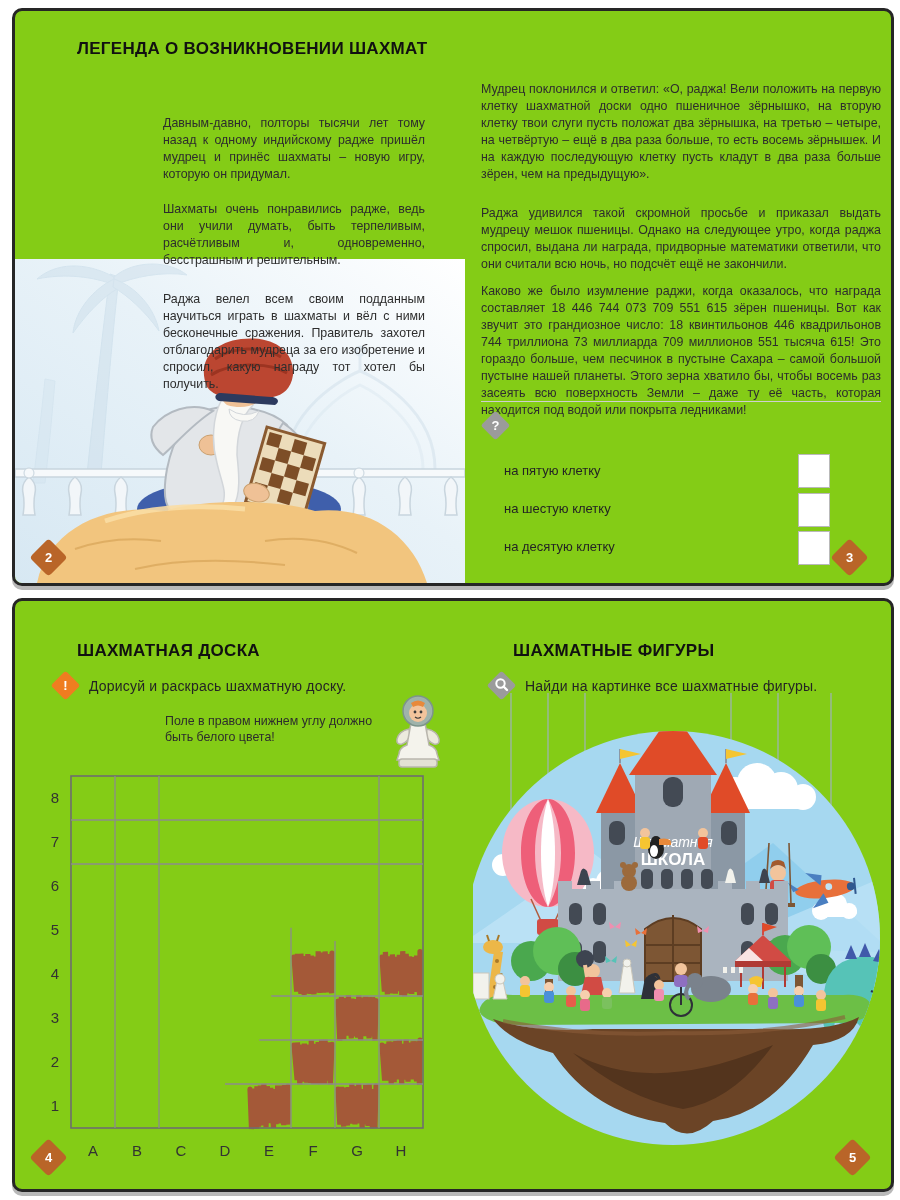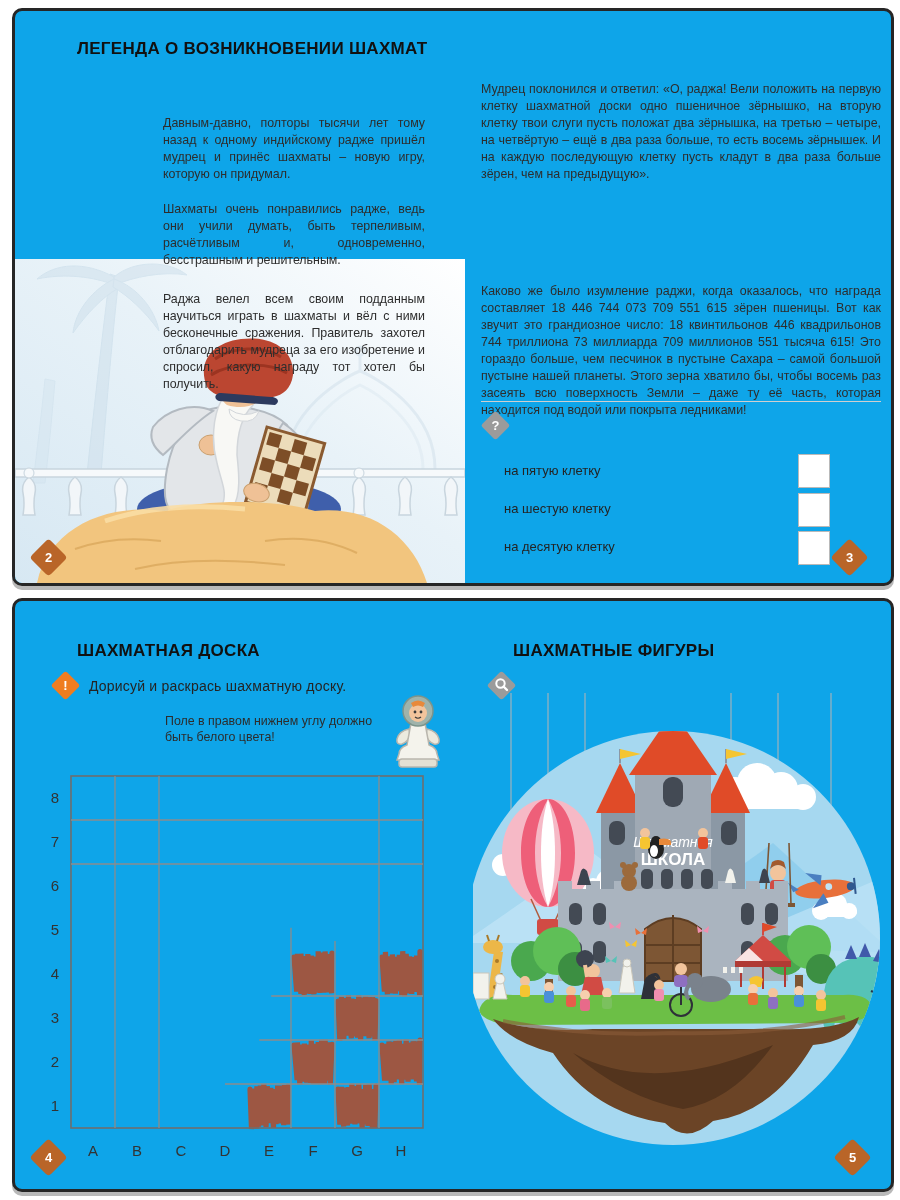--- a/index.html
+++ b/index.html
@@ -1,17 +1,17 @@
 <!DOCTYPE html>
 <html><head>
 <meta charset="utf-8">
 <style>
   html,body{margin:0;padding:0;background:#ffffff;}
   body{width:900px;height:1200px;position:relative;font-family:"Liberation Sans",sans-serif;-webkit-font-smoothing:antialiased;}
-  .spread{position:absolute;left:12px;width:876px;background:#0ea5e9;border:3px solid #262626;border-radius:10px;box-shadow:0 4px 0 #b9b9b9;overflow:hidden;}
+  .spread{position:absolute;left:12px;width:876px;background:#84cc16;border:3px solid #262626;border-radius:10px;box-shadow:0 4px 0 #b9b9b9;overflow:hidden;}
   #spread-top{top:8px;height:572px;}
   #spread-bottom{top:598px;height:588px;}
   .page-title{position:absolute;font-size:17px;font-weight:bold;color:#111;letter-spacing:.3px;}
   .para{position:absolute;font-size:12.4px;line-height:17px;color:#2d2d2d;text-align:justify;margin-top:44px;}
   .divider{position:absolute;height:1px;background:#cfcfcf;}
   .diamond-badge{position:absolute;width:27px;height:27px;background:#b96528;transform:rotate(45deg);border-radius:4px;}
   .diamond-badge span{position:absolute;left:0;top:0;width:27px;height:27px;display:flex;align-items:center;justify-content:center;transform:rotate(-45deg);color:#fff;font-weight:bold;font-size:13px;}
   .task-icon{position:absolute;width:21px;height:21px;transform:rotate(45deg);border-radius:3px;}
   .task-icon.orange{background:#ef7d20;}
   .task-icon.gray{background:#9b9b9b;}
@@ -120,20 +120,21 @@
   <div class="page-title" style="left:62px;top:28px;">ЛЕГЕНДА О ВОЗНИКНОВЕНИИ ШАХМАТ</div>
   <div class="para" style="left:148px;top:60px;width:262px;">Давным-давно, полторы тысячи лет тому назад к одному индийскому радже пришёл мудрец и принёс шахматы – новую игру, которую он придумал.</div>
   <div class="para" style="left:148px;top:146px;width:262px;">Шахматы очень понравились радже, ведь они учили думать, быть терпеливым, расчётливым и, одновременно, бесстрашным и решительным.</div>
   <div class="para" style="left:148px;top:236px;width:262px;">Раджа велел всем своим подданным научиться играть в шахматы и вёл с ними бесконечные сражения. Правитель захотел отблагодарить мудреца за его изобретение и спросил, какую награду тот хотел бы получить.</div>
 
   <div class="diamond-badge" style="left:20px;top:533px;">
       <span>2</span>
     </div>
 
   <div class="para" style="left:466px;top:26px;width:400px;">Мудрец поклонился и ответил: «О, раджа! Вели положить на первую клетку шахматной доски одно пшеничное зёрнышко, на вторую клетку твои слуги пусть положат два зёрнышка, на третью – четыре, на четвёртую – ещё в два раза больше, то есть восемь зёрнышек. И на каждую последующую клетку пусть кладут в два раза больше зёрен, чем на предыдущую».</div>
+  <div class="para" style="left:466px;top:150px;width:400px;">Раджа удивился такой скромной просьбе и приказал выдать мудрецу мешок пшеницы. Однако на следующее утро, когда раджа спросил, выдана ли награда, придворные математики ответили, что они считали всю ночь, но подсчёт ещё не закончили.</div>
   <div class="para" style="left:466px;top:228px;width:400px;">Каково же было изумление раджи, когда оказалось, что награда составляет 18 446 744 073 709 551 615 зёрен пшеницы. Вот как звучит это грандиозное число: 18 квинтильонов 446 квадрильонов 744 триллиона 73 миллиарда 709 миллионов 551 тысяча 615! Это гораздо больше, чем песчинок в пустыне Сахара – самой большой пустыне нашей планеты. Этого зерна хватило бы, чтобы восемь раз засеять всю поверхность Земли – даже ту её часть, которая находится под водой или покрыта ледниками!</div>
 
   <div class="divider" style="left:466px;top:390px;width:400px;"></div>
 
   <div class="task-icon gray" style="left:470px;top:404px;">
       <span class="glyph">?</span>
     </div>
 
   <div class="item-label" style="left:489px;top:452px;">на пятую клетку</div>
   <div class="item-label" style="left:489px;top:490px;">на шестую клетку</div>
@@ -213,20 +214,21 @@
     </div>
 
   <div class="page-title" style="left:498px;top:40px;">ШАХМАТНЫЕ ФИГУРЫ</div>
 
   <div class="task-icon gray" style="left:476px;top:74px;">
     <svg style="position:absolute;left:0;top:0;transform:rotate(-45deg);" width="21" height="21" viewBox="0 0 21 21">
       <circle cx="9.5" cy="8.5" r="4.2" fill="none" stroke="#ffffff" stroke-width="2"></circle>
       <line x1="12.5" y1="11.5" x2="16" y2="15" stroke="#ffffff" stroke-width="2.4" stroke-linecap="round"></line>
     </svg>
   </div>
+  <div class="task-text" style="left:510px;top:77px;">Найди на картинке все шахматные фигуры.</div>
 
   <svg style="position:absolute;left:458px;top:92px;" width="424" height="480" viewBox="0 0 424 480">
 
     <g stroke="#9fb3bd" stroke-width="1.2">
       <line x1="38" y1="0" x2="38" y2="168"></line>
       <line x1="75" y1="0" x2="75" y2="108"></line>
       <line x1="112" y1="0" x2="112" y2="128"></line>
       <line x1="258" y1="0" x2="258" y2="92"></line>
       <line x1="305" y1="0" x2="305" y2="150"></line>
       <line x1="358" y1="0" x2="358" y2="210"></line>

